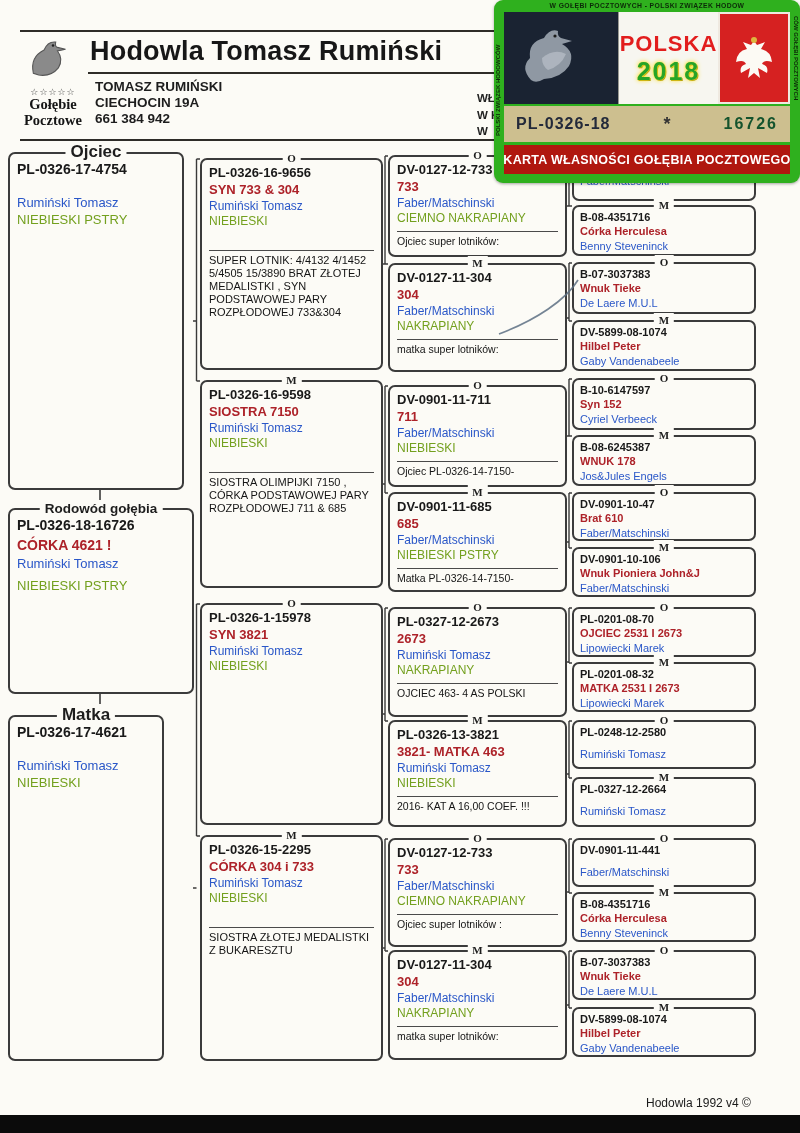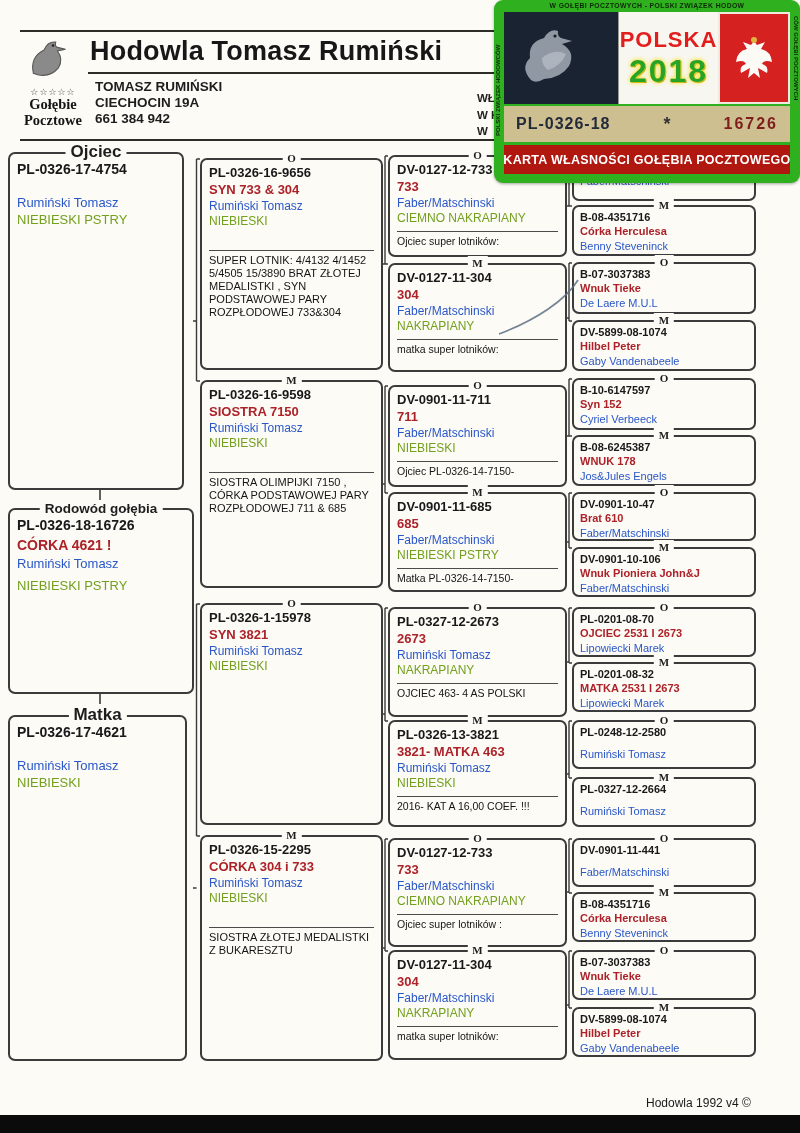--- a/index.html
+++ b/index.html
@@ -43,27 +43,27 @@
              z-index:50; padding:12px 10px 5px 10px; box-shadow:0 1px 3px rgba(0,0,0,.35); }
   .sticker-top-text { position:absolute; top:2px; left:0; right:0; text-align:center; font-size:6.8px; font-weight:bold;
                       color:#0c2a08; letter-spacing:.4px; }
   .sticker-side { position:absolute; font-size:6px; font-weight:bold; color:#0c2a08; writing-mode:vertical-rl; height:120px; overflow:hidden; }
   .sticker-left { left:1px; top:16px; transform:rotate(180deg); }
   .sticker-right { right:1px; top:16px; }
   .sticker-photo-row { display:flex; height:92px; }
   .pigeon-photo { flex:1.15; background:#1a2332; display:flex; align-items:center; justify-content:center; overflow:hidden; }
   .polska-panel { flex:1; background:#f7f6f0; display:flex; flex-direction:column; align-items:center; justify-content:center; border-left:1px solid #9a9a92; }
   .polska { color:#e21d1d; font-weight:bold; font-size:22px; letter-spacing:1px; }
-  .year { color:#27a427; font-weight:bold; font-size:32px; letter-spacing:2px;
+  .year { color:#27a427; font-weight:bold; font-size:25px; letter-spacing:2px;
           text-shadow:0 0 2px #ffe84a, 0 0 5px #ffd900, 1px 1px 0 #9b8b00; }
   .eagle-panel { width:72px; background:#d62121; display:flex; align-items:center; justify-content:center; border:2px solid #efe9e0; }
   .ring-strip { height:36px; background:#cdbf8f; display:flex; align-items:center; justify-content:space-between; padding:0 12px; margin-top:2px; }
   .ring-series { font-weight:bold; font-size:16px; color:#232a3a; letter-spacing:1px; }
   .ring-sep { font-weight:bold; font-size:18px; color:#333; }
-  .ring-no { font-weight:bold; font-size:16px; color:#7f1d1d; letter-spacing:2px; }
+  .ring-no { font-weight:bold; font-size:16px; color:#14532d; letter-spacing:2px; }
   .card-strip { height:29px; background:#b0170f; display:flex; align-items:center; justify-content:center; margin-top:3px; }
   .card-title { color:#fff; font-weight:bold; font-size:12.5px; letter-spacing:.3px; white-space:nowrap; }
 
   .footer { position:absolute; left:646px; top:1096px; font-size:12px; color:#1a1a1a; }
   .scanbar { position:absolute; left:0; top:1115px; width:800px; height:18px; background:#0b0b0b; }
 </style>
 </head>
 <body>
 
 <div class="page">
@@ -120,21 +120,21 @@
   </div>
 
   <div class="box" style="left:8px;top:508px;width:186px;height:186px">
     <span class="tag tag-mid">Rodowód gołębia</span>
     <div class="ring s14">PL-0326-18-16726</div>
     <div class="name s14">CÓRKA 4621 !</div>
     <div class="fancier s13">Rumiński Tomasz</div>
     <div class="colorline s13 mt6">NIEBIESKI PSTRY</div>
   </div>
 
-  <div class="box" style="left:8px;top:715px;width:179px;height:346px">
+  <div class="box" style="left:8px;top:715px;width:156px;height:346px">
     <span class="tag tag-big">Matka</span>
     <div class="ring s14">PL-0326-17-4621</div>
     <div class="fancier s13 mt16">Rumiński Tomasz</div>
     <div class="colorline s13">NIEBIESKI</div>
   </div>
 
   <div class="box" style="left:200px;top:158px;width:183px;height:212px">
     <span class="tag">O</span>
     <div class="ring s13">PL-0326-16-9656</div>
     <div class="name s13">SYN 733 &amp; 304</div>

